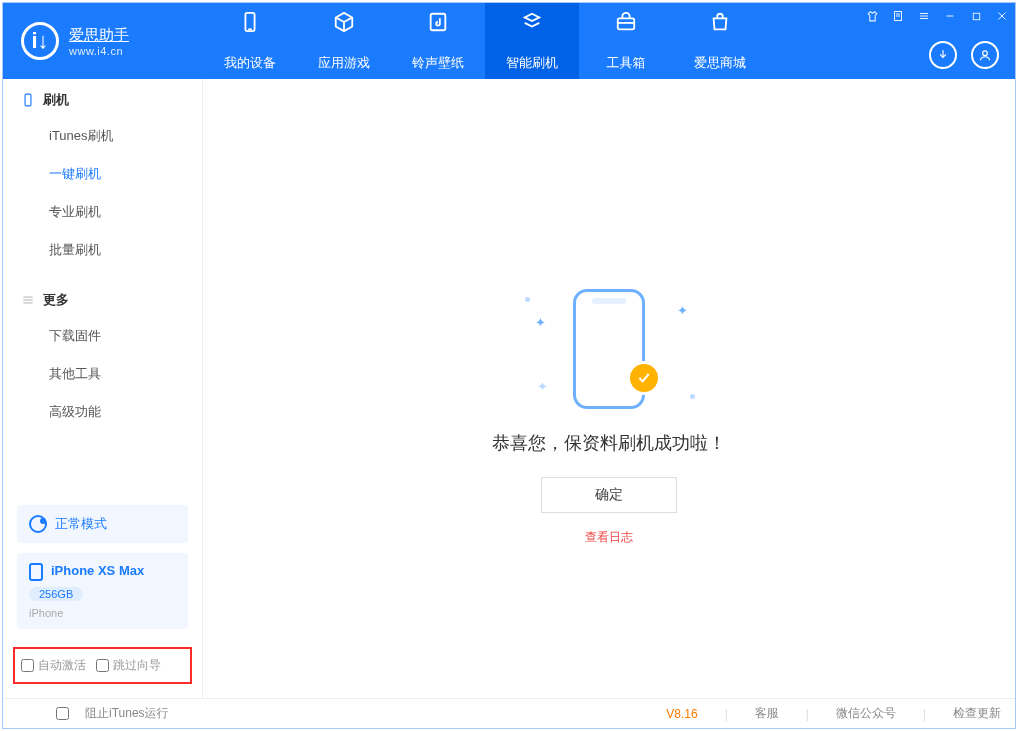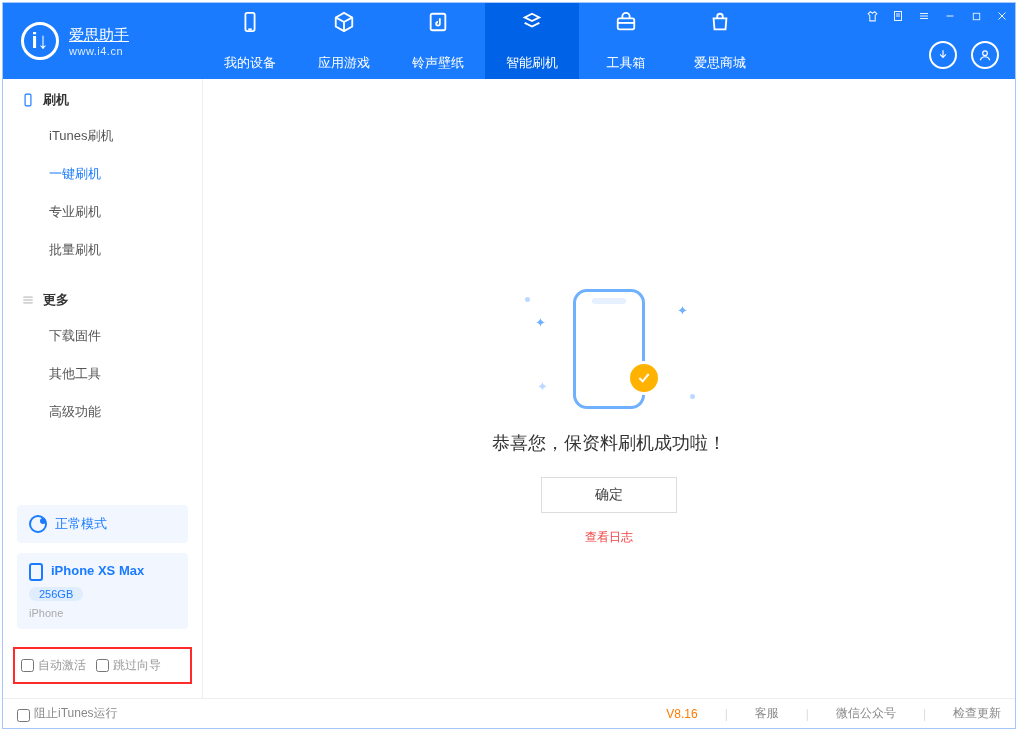--- a/index.html
+++ b/index.html
@@ -62,21 +62,21 @@
   .spark.c{ left:18px; bottom:22px; color:#bcd9ff;}
   .dot1{ position:absolute; width:5px; height:5px; border-radius:50%; background:#bcd9ff; left:6px; top:8px;}
   .dot2{ position:absolute; width:5px; height:5px; border-radius:50%; background:#bcd9ff; right:4px; bottom:10px;}
 
   .success-text { margin-top: 22px; font-size: 18px; color:#333; }
   .ok-btn { margin-top: 22px; width:136px; height:36px; border:1px solid #ddd; background:#fff; cursor:pointer; font-size:14px; color:#444; display:flex; align-items:center; justify-content:center; }
   .log-link { margin-top: 16px; color:#ef4444; font-size:12px; cursor:pointer; }
 
   
   .statusbar { height: 30px; border-top:1px solid #eee; display:flex; align-items:center; padding:0 14px; font-size:12px; color:#888; justify-content:space-between; }
-  .statusbar label{ display:flex; align-items:flex-end; gap:4px; cursor:pointer;}
+  .statusbar label{ display:flex; align-items:center; gap:16px; cursor:pointer;margin-left:39px;}
   .status-right{ display:flex; align-items:center; gap:27px; }
   .status-right .sep{ color:#ddd; }
   .status-right .lnk{ cursor:pointer; color:#888; }
   .status-right .ver{ color:#ff7a00; }
 
   svg{ display:block; }
 </style>
 </head>
 <body>
 

